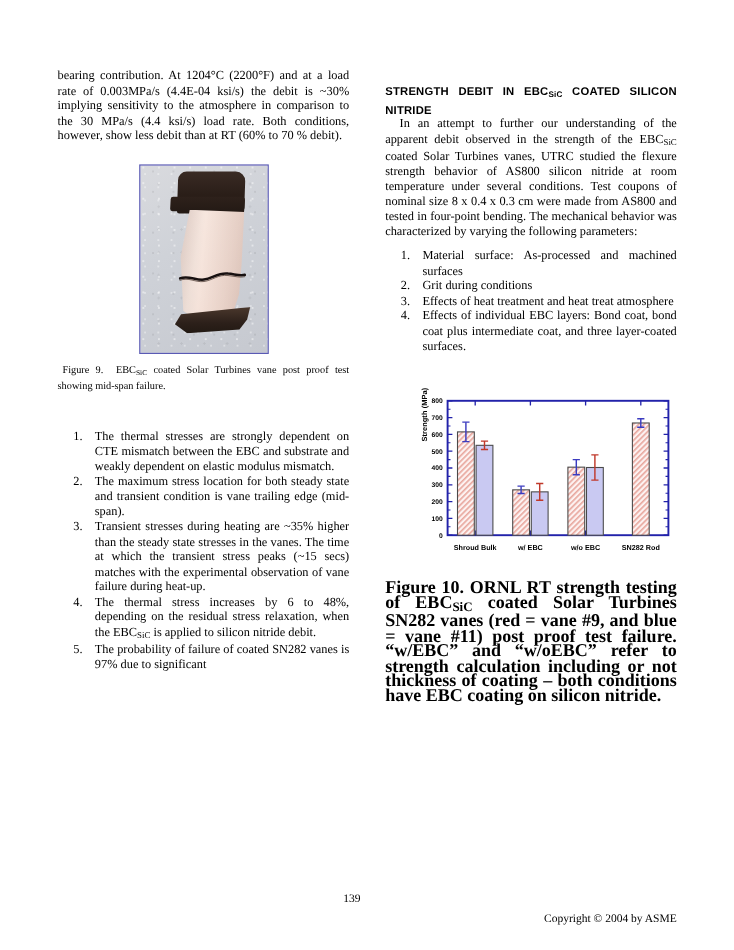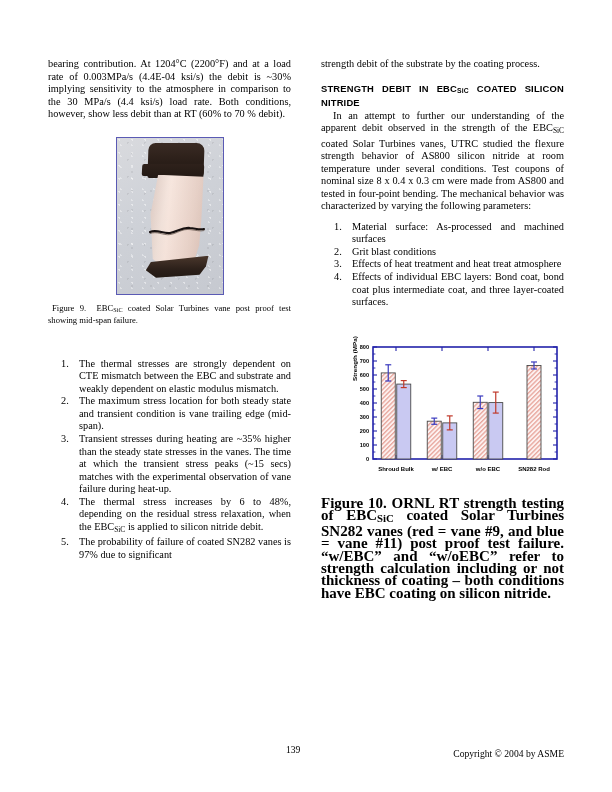--- a/index.html
+++ b/index.html
@@ -221,21 +221,21 @@
     line-height: 12px;
   }
   .footer .pageno {
     position: absolute;
     left: 238px;
     top: 0;
   }
   .footer .copyright {
     position: absolute;
     right: 0;
-    top: 4px;
+    top: 16px;
     white-space: nowrap;
   }
 </style>
 </head>
 <body>
 
 <div class="page">
 
   <div class="columns">
 
@@ -277,33 +277,32 @@
         <li>The maximum stress location for both steady state and transient condition is vane trailing edge (mid-span).</li>
         <li>Transient stresses during heating are ~35% higher than the steady state stresses in the vanes.   The time at which the transient stress peaks (~15 secs) matches with the experimental observation of vane failure during heat-up.</li>
         <li><span>The thermal stress increases by 6 to 48%, depending on the residual stress relaxation, when the EBC</span><sub>SiC</sub><span> is applied to silicon nitride debit.</span></li>
         <li>The probability of failure of coated SN282 vanes is 97% due to significant</li>
       </ol>
 
     </div>
 
     <div class="col col-right">
 
-      <p class="body">strength debit of the substrate by the coating process.</p>
 
       <div class="gap-m"></div>
 
       <h2 class="section-head"><span>STRENGTH DEBIT IN EBC</span><sub>SiC</sub><span> COATED SILICON NITRIDE</span></h2>
 
       <p class="body" style="text-indent:12px;"><span>In an attempt to further our understanding of the apparent debit observed in the strength of the EBC</span><sub>SiC</sub><span> coated Solar Turbines vanes, UTRC studied the flexure strength behavior of AS800 silicon nitride at room temperature under several conditions.  Test coupons of nominal size 8 x 0.4 x 0.3 cm were made from AS800 and tested in four-point bending. The mechanical behavior was characterized by varying the following parameters:</span></p>
 
       <div class="gap-s"></div>
 
       <ol class="num-list tight">
         <li>Material surface:  As-processed and machined surfaces</li>
-        <li>Grit blast conditions</li>
+        <li>Grit during conditions</li>
         <li>Effects of heat treatment and heat treat atmosphere</li>
         <li>Effects of individual EBC layers: Bond coat, bond coat plus intermediate coat, and three layer-coated surfaces.</li>
       </ol>
 
       <div class="gap-l"></div>
       <div class="gap-m"></div>
 
       <div class="chart-box">
         <div class="chart-ylabel">Strength (MPa)</div>
         <svg class="chart-svg" id="chart-svg" width="243" height="152" viewBox="0 0 243 152">

